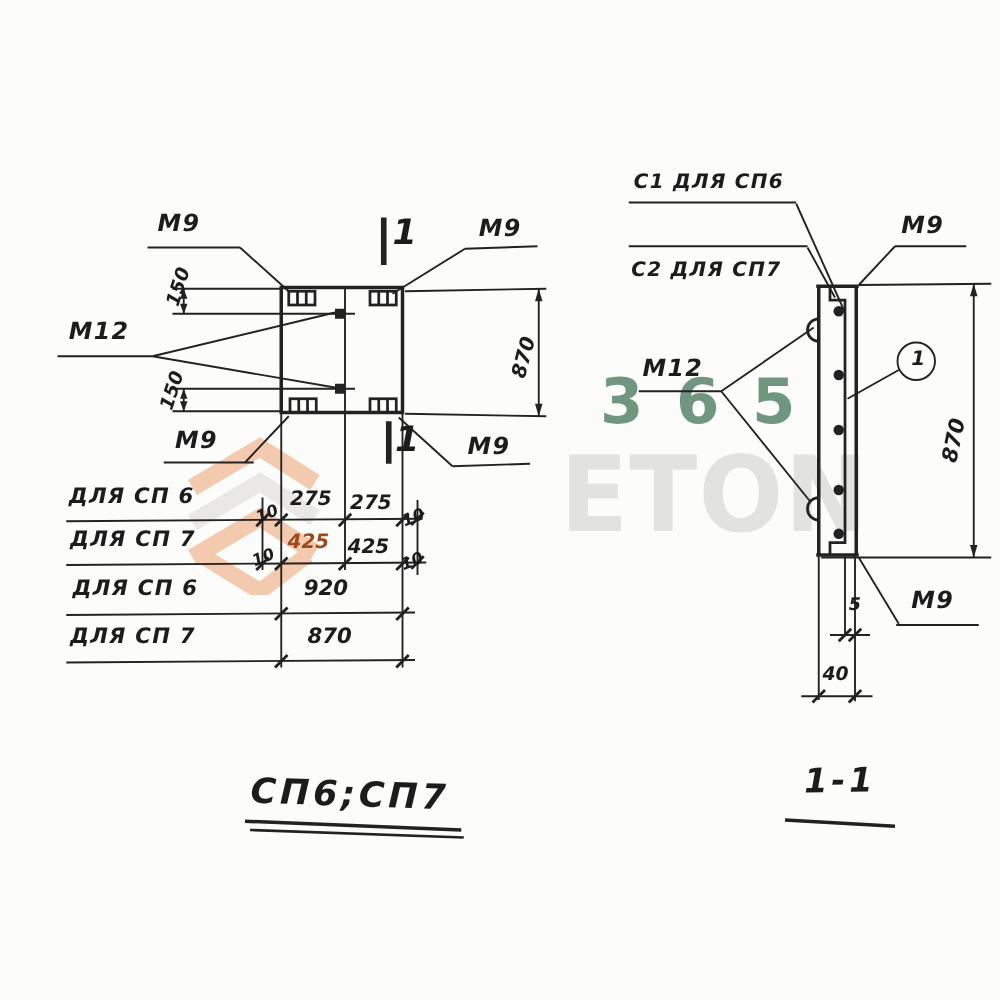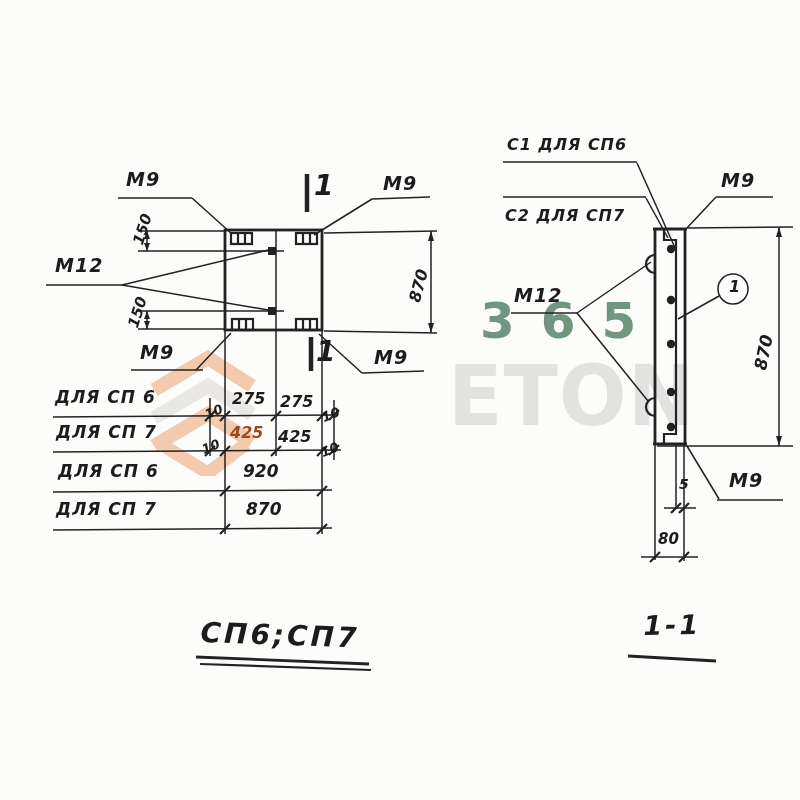--- a/index.html
+++ b/index.html
@@ -200,18 +200,18 @@
   <div class="lbl num" style="left:246px;top:501px;font-size:17px;">870</div>
 
   <div class="lbl hand" style="left:507px;top:137px;font-size:16px;">С1 ДЛЯ СП6</div>
   <div class="lbl hand" style="left:505px;top:168px;font-size:16px;margin-top:40px;">С2 ДЛЯ СП7</div>
   <div class="lbl hand" style="left:721px;top:171px;font-size:19px;">М9</div>
   <div class="lbl hand" style="left:514px;top:286px;font-size:19px;">М12</div>
   <div class="lbl hand" style="left:729px;top:279px;font-size:16px;">1</div>
   <div class="lbl num rot" style="left:752px;top:368px;font-size:17px;transform:rotate(-78deg);">870</div>
   <div class="lbl num" style="left:679px;top:477px;font-size:14px;">5</div>
   <div class="lbl hand" style="left:729px;top:471px;font-size:19px;">М9</div>
-  <div class="lbl num" style="left:658px;top:532px;font-size:15px;">80</div>
+  <div class="lbl num" style="left:658px;top:532px;font-size:15px;">40</div>
 
   <div class="lbl title rot" style="left:201px;top:619px;font-size:28px;transform:rotate(2deg);">СП6;СП7</div>
   <div class="lbl title rot" style="left:643px;top:612px;font-size:27px;transform:rotate(-1deg);">1-1</div>
 
 </div>
 
 </body></html>

